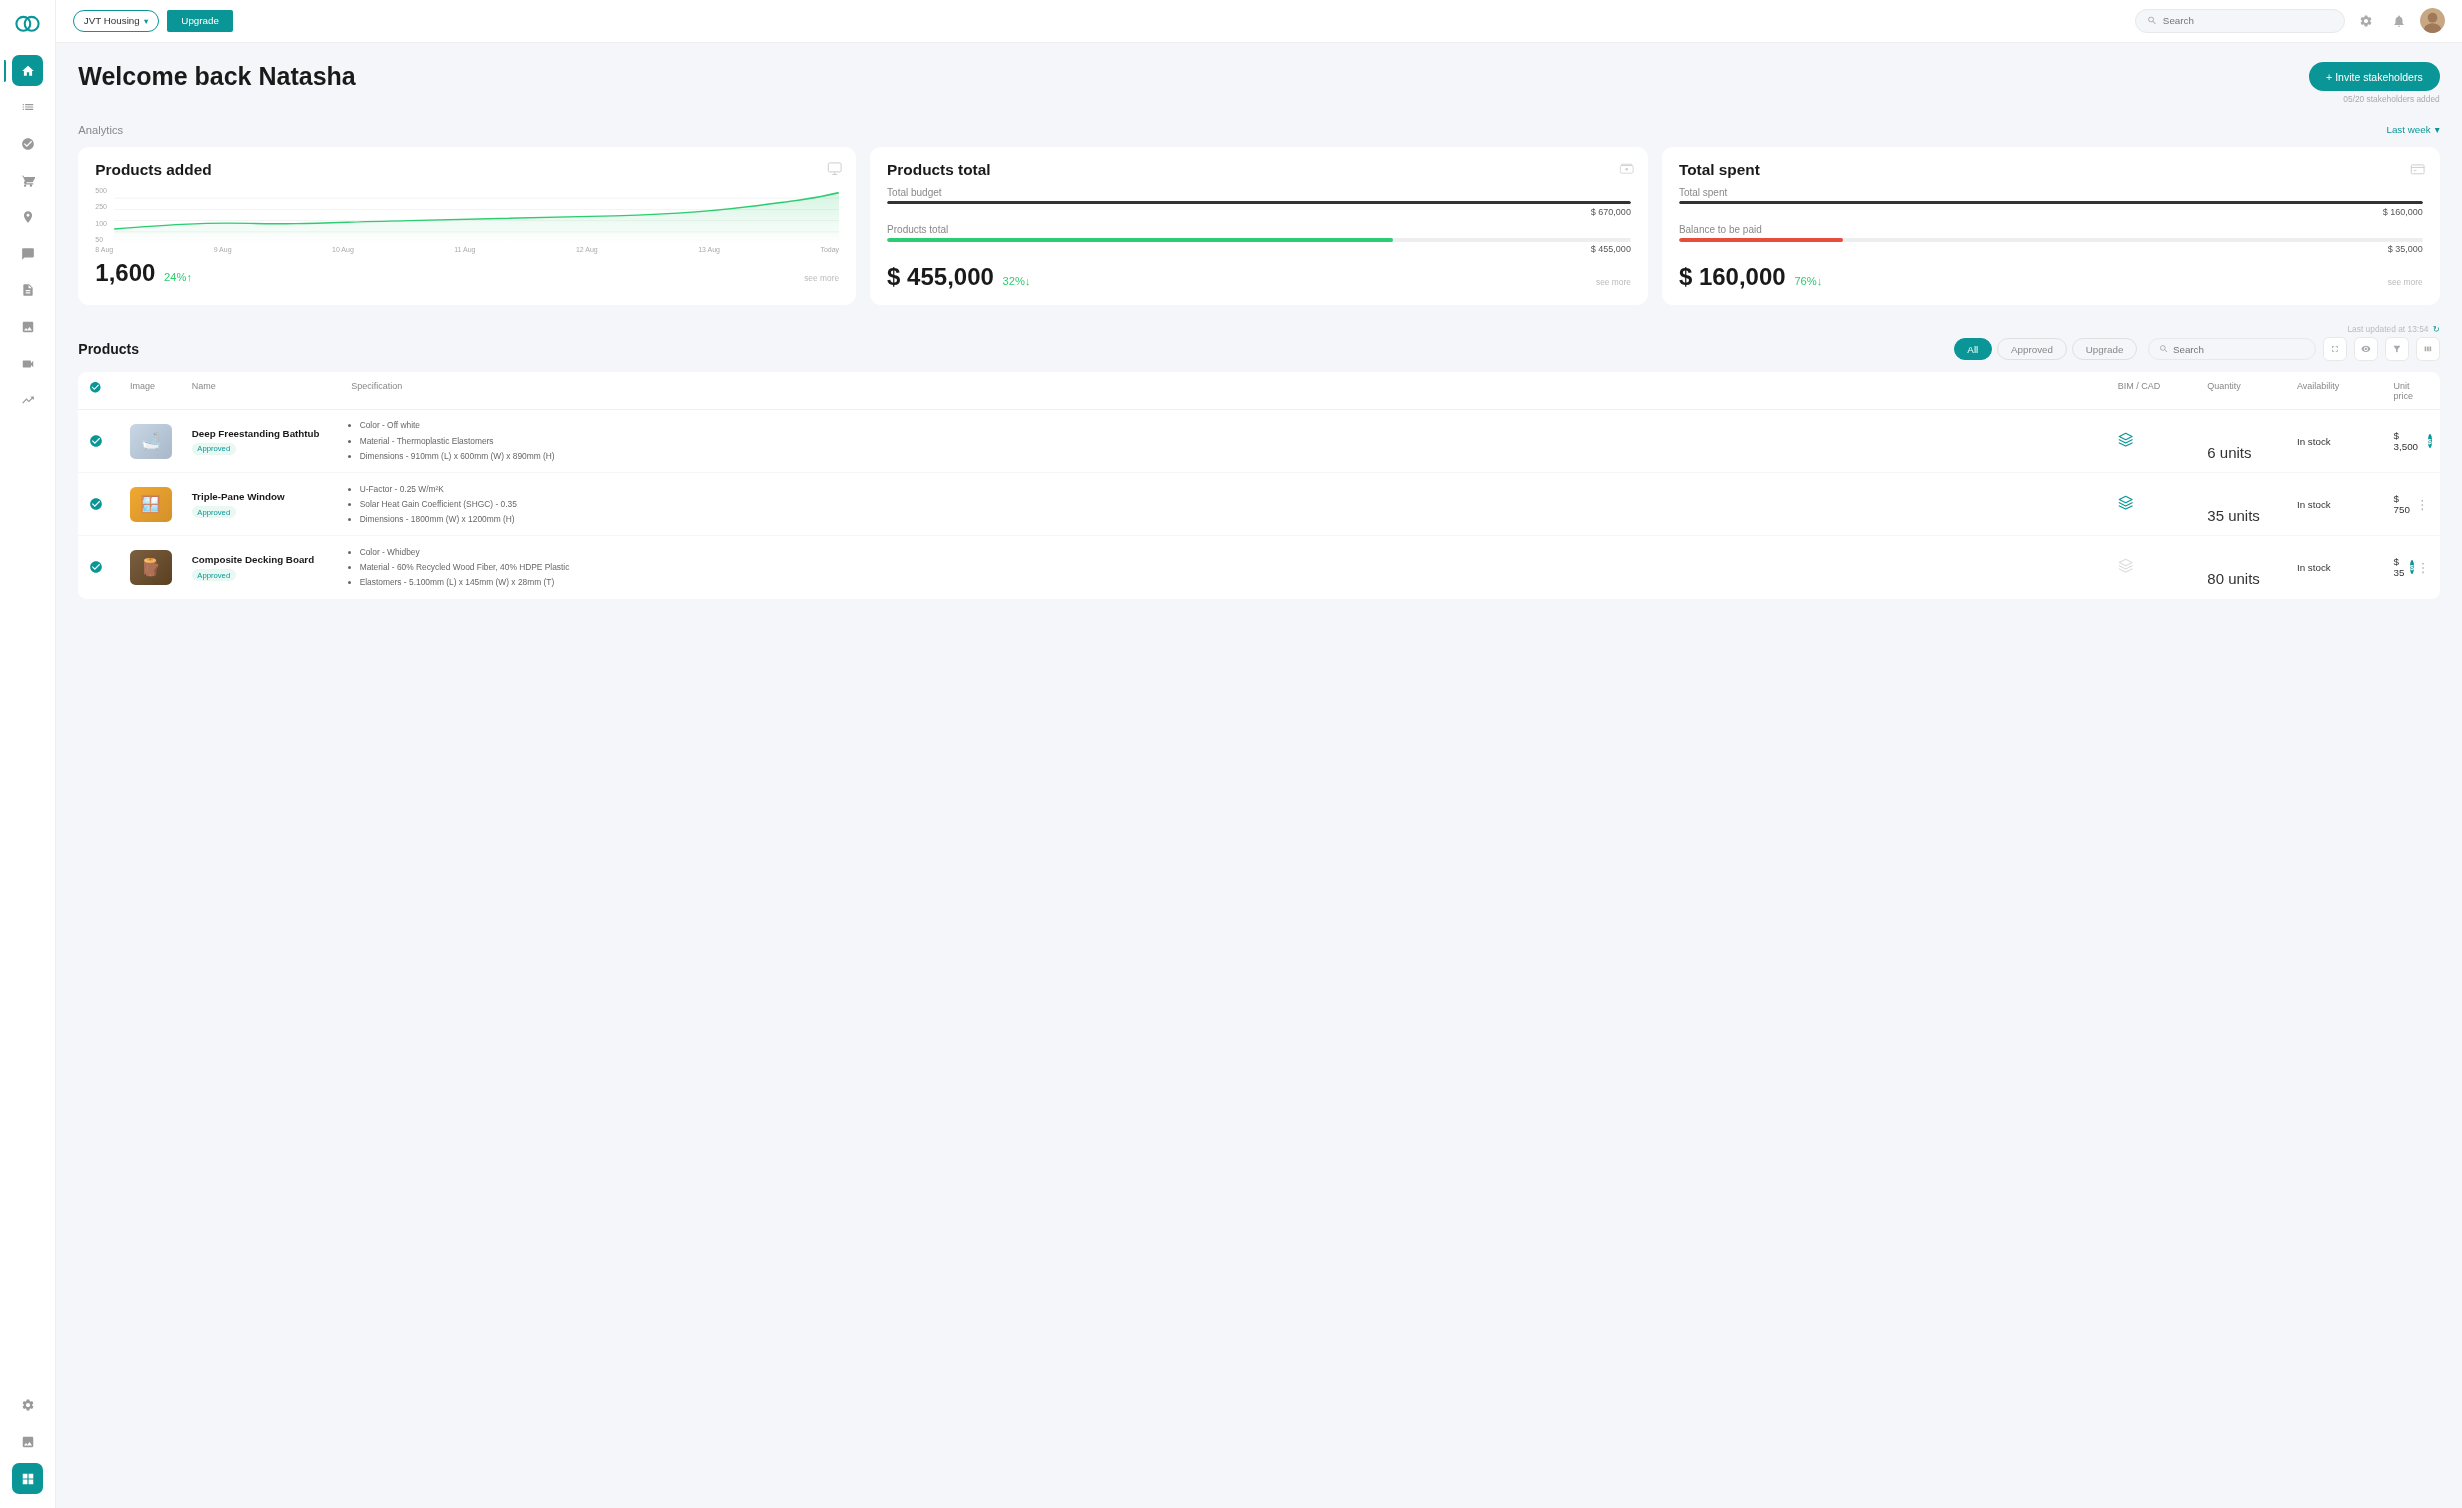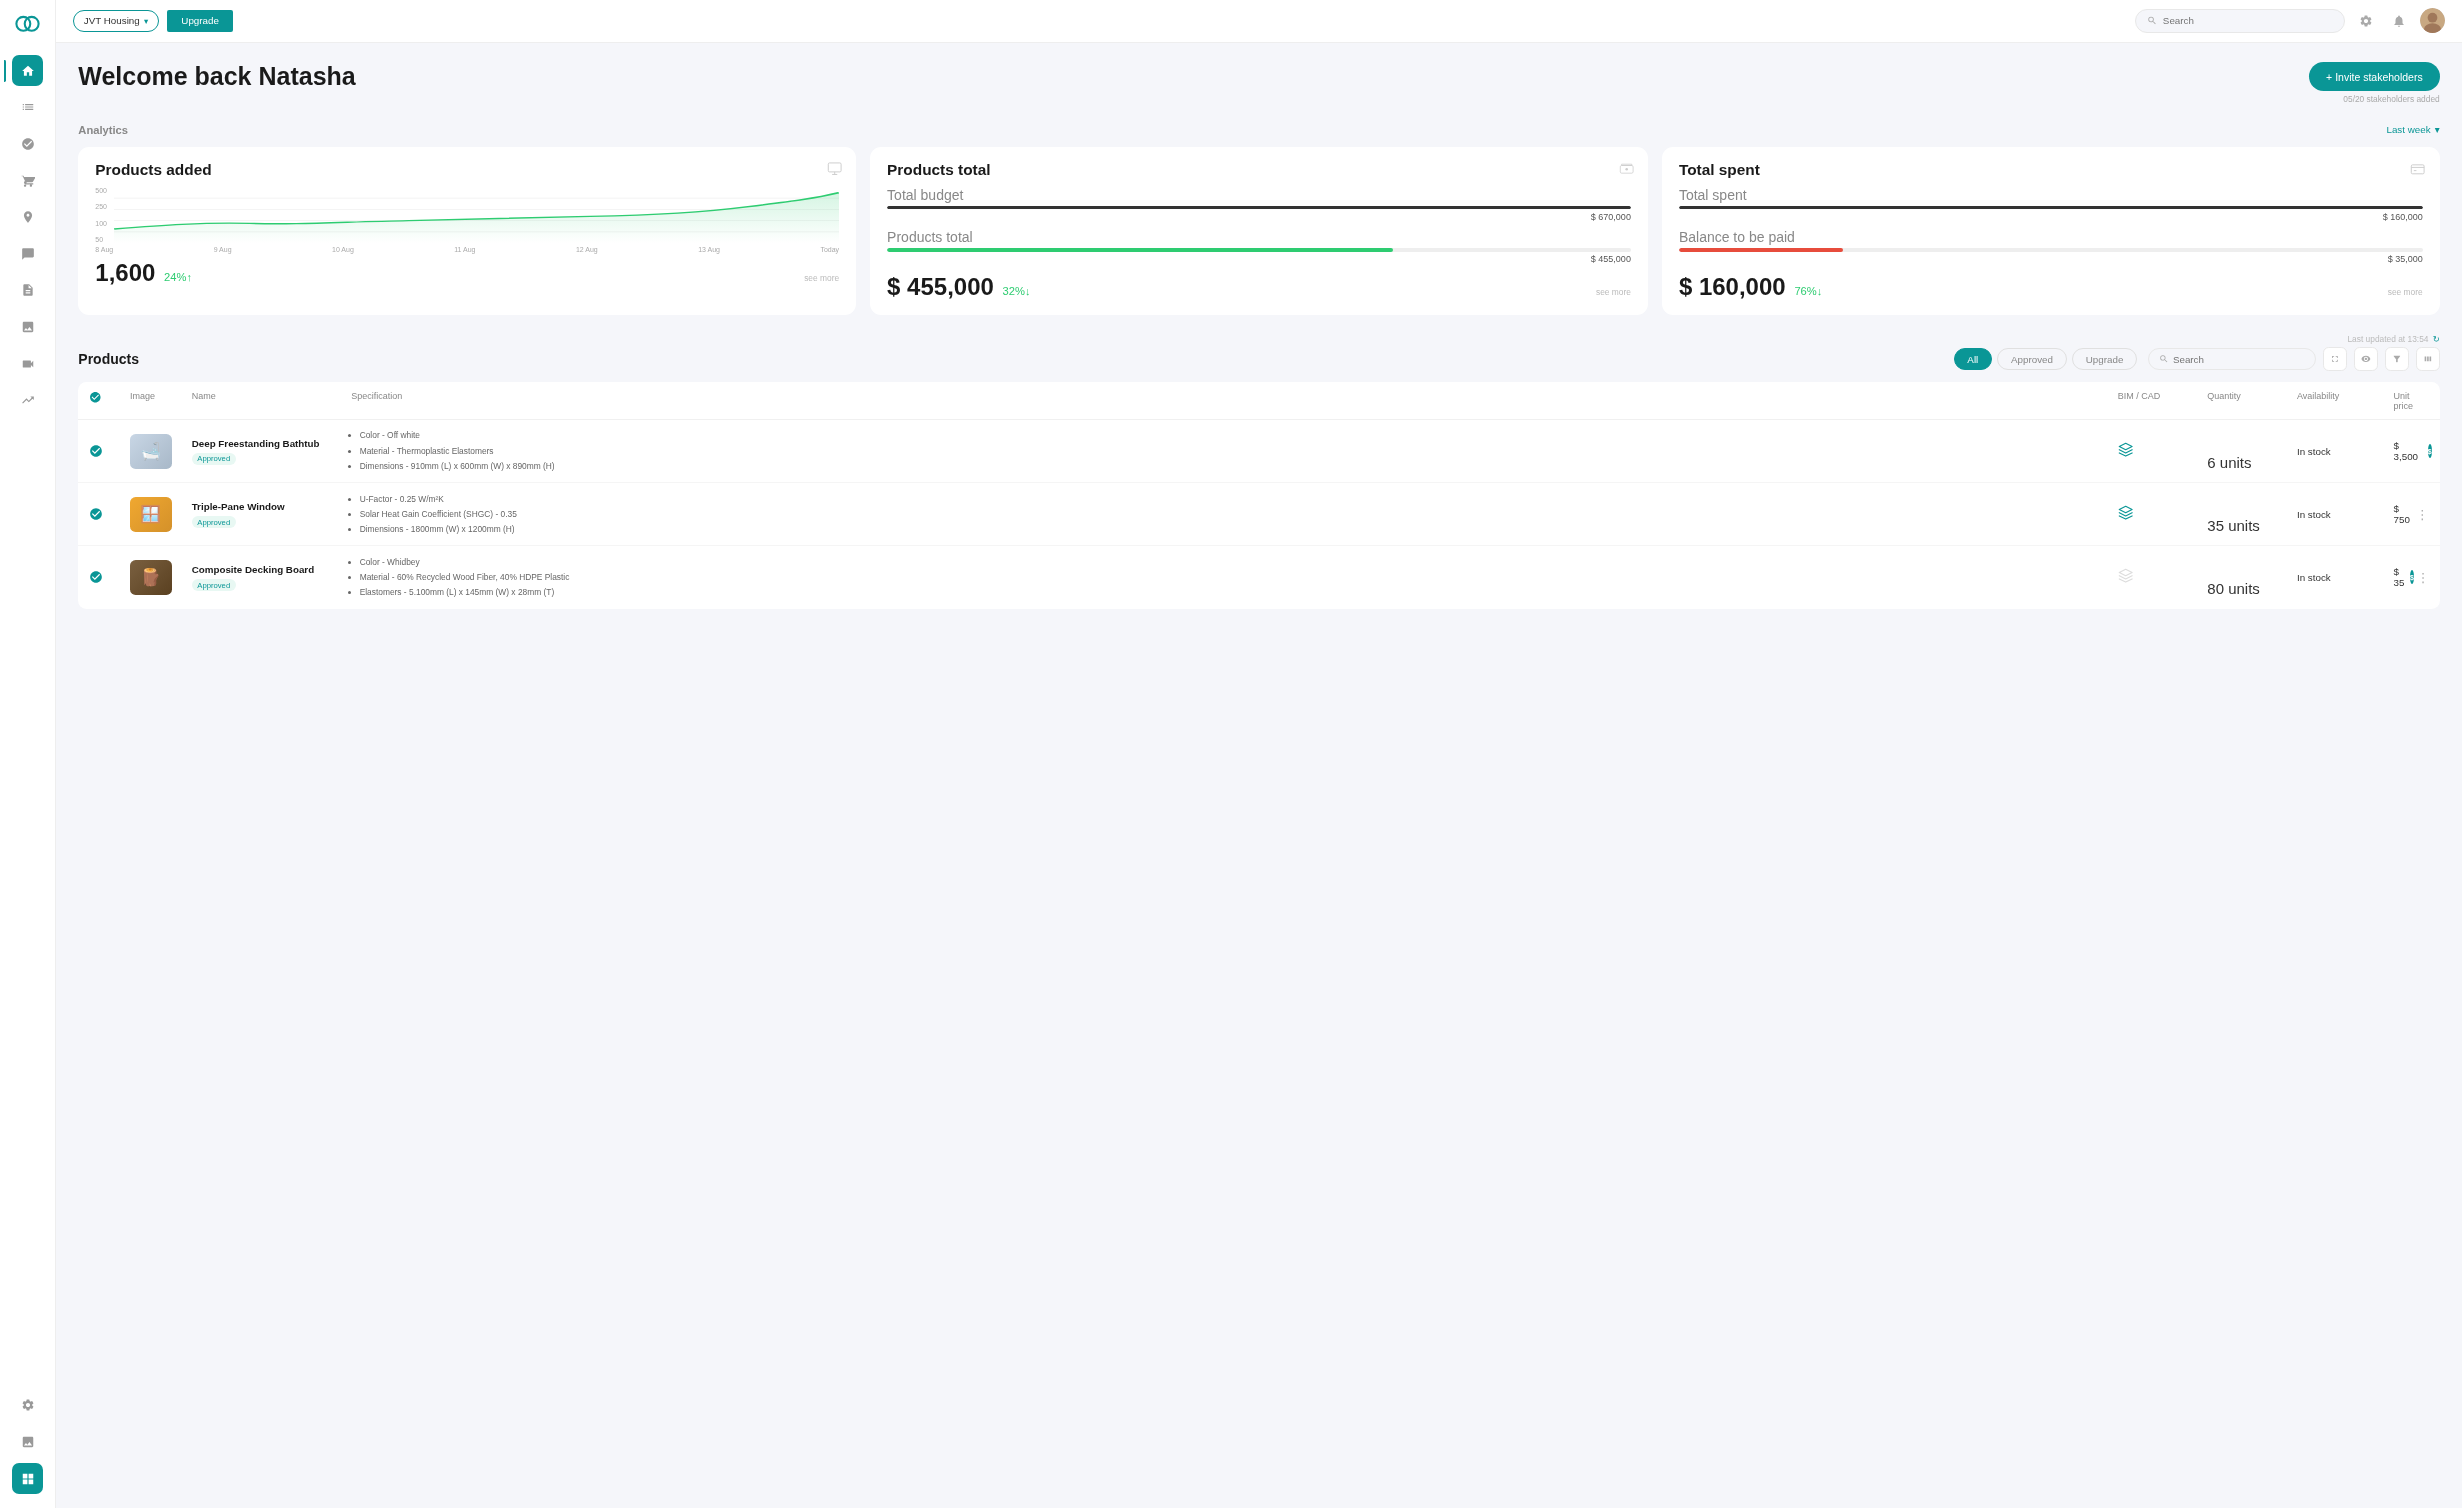--- a/index.html
+++ b/index.html
@@ -173,21 +173,21 @@
     
     .section-header {
       display: flex;
       align-items: center;
       justify-content: space-between;
       margin-bottom: 11.2px;
     }
     .section-title {
       font-size: 11.2px;
       color: #888;
-      font-weight: 700;
+      font-weight: 400;
     }
     .filter-btn {
       display: flex;
       align-items: center;
       gap: 4.2px;
       font-size: 9.8px;
       color: #0a9696;
       cursor: pointer;
       font-weight: 500;
     }
@@ -243,21 +243,21 @@
       margin-left: 5.6px;
     }
     .change-up { color: #2ecc71; }
     .change-down { color: #2ecc71; }
 
     
     .budget-row {
       margin-bottom: 7px;
     }
     .budget-label {
-      font-size: 14px;
+      font-size: 10px;
       color: #888;
       margin-bottom: 2.8px;
     }
     .budget-bar {
       height: 3.5px;
       background: #eee;
       border-radius: 2.1px;
       margin-bottom: 2.8px;
       overflow: hidden;
     }

